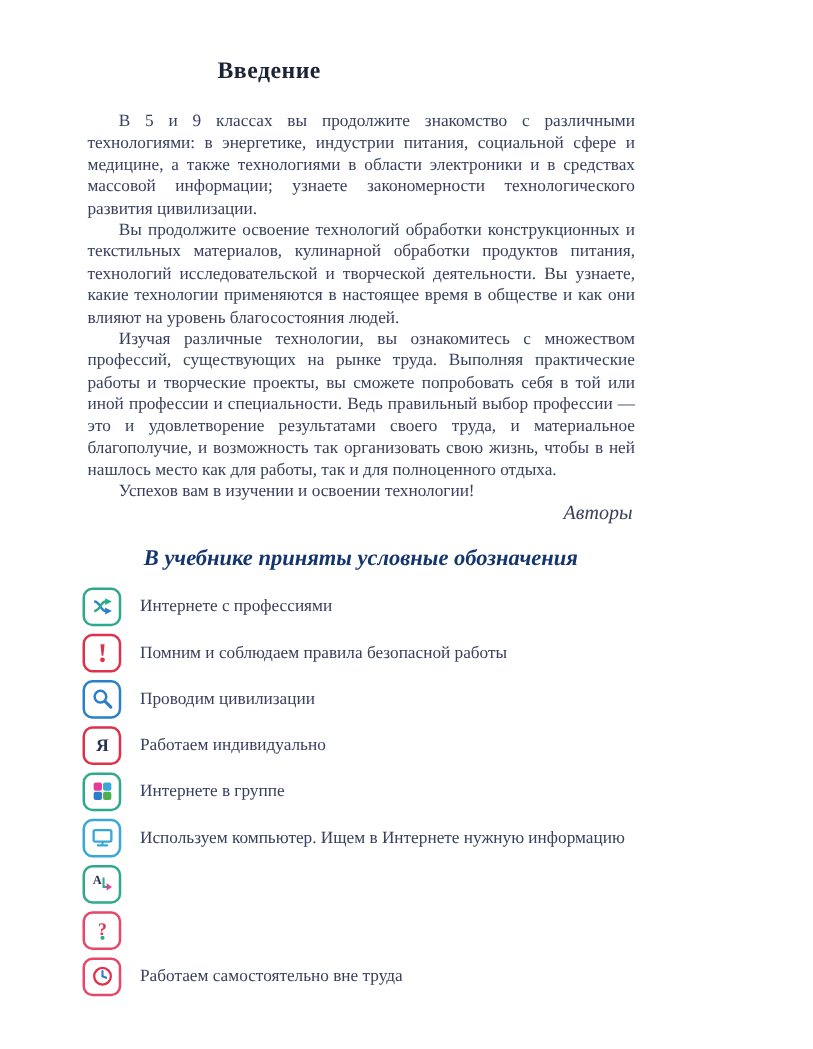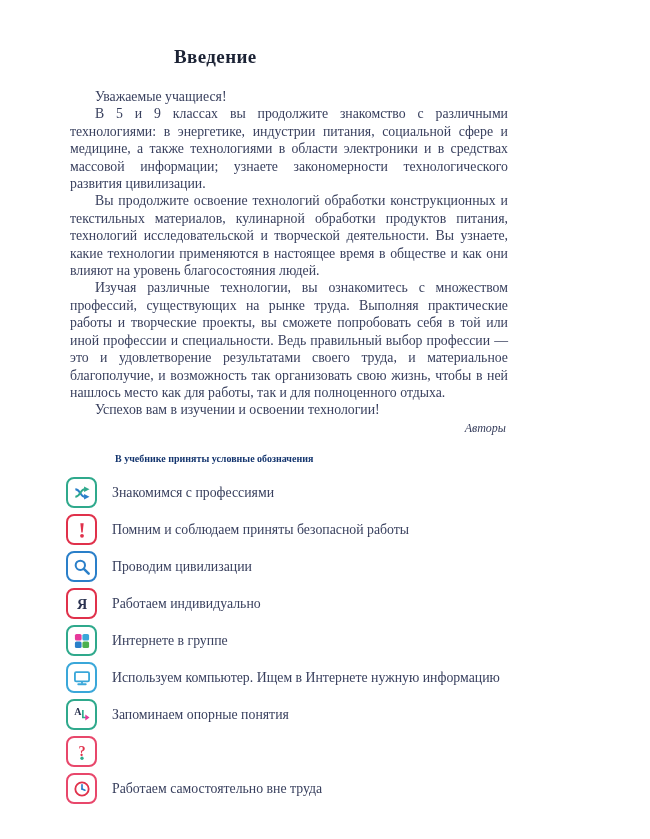--- a/index.html
+++ b/index.html
@@ -18,25 +18,25 @@
     font-size:19px; font-weight:bold; color:#1c2335;
     margin:0 0 20px 104px; letter-spacing:0.4px;
     font-family:"Liberation Serif", serif;
   }
   .para {
     margin:0; text-indent:25px; text-align:justify;
     font-size:13.8px; line-height:17.4px;
   }
   .authors {
     margin:1px 2px 0 0; text-align:right; font-style:italic;
-    font-size:12px; line-height:17.4px;
+    font-size:16px; line-height:17.4px;
   }
   .legend-heading {
     margin:16px 0 13px 45px;
-    font-size:10px; font-weight:bold; color:#14356e;
+    font-size:18px; font-weight:bold; color:#14356e;font-style:italic;
   }
   .legend { margin-left:-4px; }
   .legend-item { display:flex; align-items:center; margin-bottom:6px; }
   .icon-box {
     width:27px; height:27px; flex:0 0 auto;
     border:2.2px solid #999; border-radius:8px;
     background:#ffffff;
     display:flex; align-items:center; justify-content:center;
   }
   .icon-box svg { display:block; }
@@ -49,52 +49,51 @@
     margin-left:15px; font-size:13.8px; line-height:16px; color:#39405e;
   }
 </style>
 </head>
 <body>
 
 <div class="page">
 
   <h1 class="title">Введение</h1>
 
-  <p class="para">Уважаемые учащиеся!</p>
   <p class="para">В 5 и 9 классах вы продолжите знакомство с различными технологиями: в энергетике, индустрии питания, социальной сфере и медицине, а также технологиями в области электроники и в средствах массовой информации; узнаете закономерности технологического развития цивилизации.</p>
   <p class="para">Вы продолжите освоение технологий обработки конструкционных и текстильных материалов, кулинарной обработки продуктов питания, технологий исследовательской и творческой деятельности. Вы узнаете, какие технологии применяются в настоящее время в обществе и как они влияют на уровень благосостояния людей.</p>
   <p class="para">Изучая различные технологии, вы ознакомитесь с множеством профессий, существующих на рынке труда. Выполняя практические работы и творческие проекты, вы сможете попробовать себя в той или иной профессии и специальности. Ведь правильный выбор профессии — это и удовлетворение результатами своего труда, и материальное благополучие, и возможность так организовать свою жизнь, чтобы в ней нашлось место как для работы, так и для полноценного отдыха.</p>
   <p class="para">Успехов вам в изучении и освоении технологии!</p>
 
   <p class="authors">Авторы</p>
 
   <h2 class="legend-heading">В учебнике приняты условные обозначения</h2>
 
   <div class="legend">
 
     <div class="legend-item">
       <span class="icon-box b-teal">
         <svg width="20" height="20" viewBox="0 0 24 24">
           <path d="M4 7.5 C10 7.5 10 16.5 15 16.5" fill="none" stroke="#2a7fc9" stroke-width="2.3"></path>
           <path d="M4 16.5 C10 16.5 10 7.5 15 7.5" fill="none" stroke="#2fa98c" stroke-width="2.3"></path>
           <polygon points="14.5,4.2 21,7.5 14.5,10.8" fill="#2fa98c"></polygon>
           <polygon points="14.5,13.2 21,16.5 14.5,19.8" fill="#2a7fc9"></polygon>
         </svg>
       </span>
-      <span class="legend-label">Знакомимся с профессиями</span>
+      <span class="legend-label">Интернете с профессиями</span>
     </div>
 
     <div class="legend-item">
       <span class="icon-box b-red">
         <svg width="20" height="20" viewBox="0 0 24 24">
           <path d="M10 4 h4 l-1.2 11 h-1.6 Z" fill="#e0314b"></path>
           <circle cx="12" cy="19" r="2.3" fill="#e0314b"></circle>
         </svg>
       </span>
-      <span class="legend-label">Помним и соблюдаем приняты безопасной работы</span>
+      <span class="legend-label">Помним и соблюдаем правила безопасной работы</span>
     </div>
 
     <div class="legend-item">
       <span class="icon-box b-blue">
         <svg width="20" height="20" viewBox="0 0 24 24">
           <circle cx="10" cy="10" r="5.6" fill="none" stroke="#2a7fc9" stroke-width="2.4"></circle>
           <line x1="14.2" y1="14.2" x2="20" y2="20" stroke="#2a7fc9" stroke-width="3" stroke-linecap="round"></line>
         </svg>
       </span>
       <span class="legend-label">Проводим цивилизации</span>
@@ -133,21 +132,20 @@
     </div>
 
     <div class="legend-item">
       <span class="icon-box b-teal">
         <svg width="20" height="20" viewBox="0 0 24 24">
           <text x="7" y="12" text-anchor="middle" font-family="Liberation Serif, serif" font-size="12" font-weight="bold" fill="#2b3350">А</text>
           <path d="M13 6 v9 h4" fill="none" stroke="#2fa98c" stroke-width="2"></path>
           <polygon points="16,11.5 21,15 16,18.5" fill="#e6399b"></polygon>
         </svg>
       </span>
-      <span class="legend-label">Запоминаем опорные понятия</span>
     </div>
 
     <div class="legend-item">
       <span class="icon-box b-pink">
         <svg width="20" height="20" viewBox="0 0 24 24">
           <text x="12" y="16.5" text-anchor="middle" font-family="Liberation Serif, serif" font-size="17" font-weight="bold" fill="#e0314b">?</text>
           <circle cx="12" cy="19.5" r="2" fill="#2fa98c"></circle>
         </svg>
       </span>
     </div>

